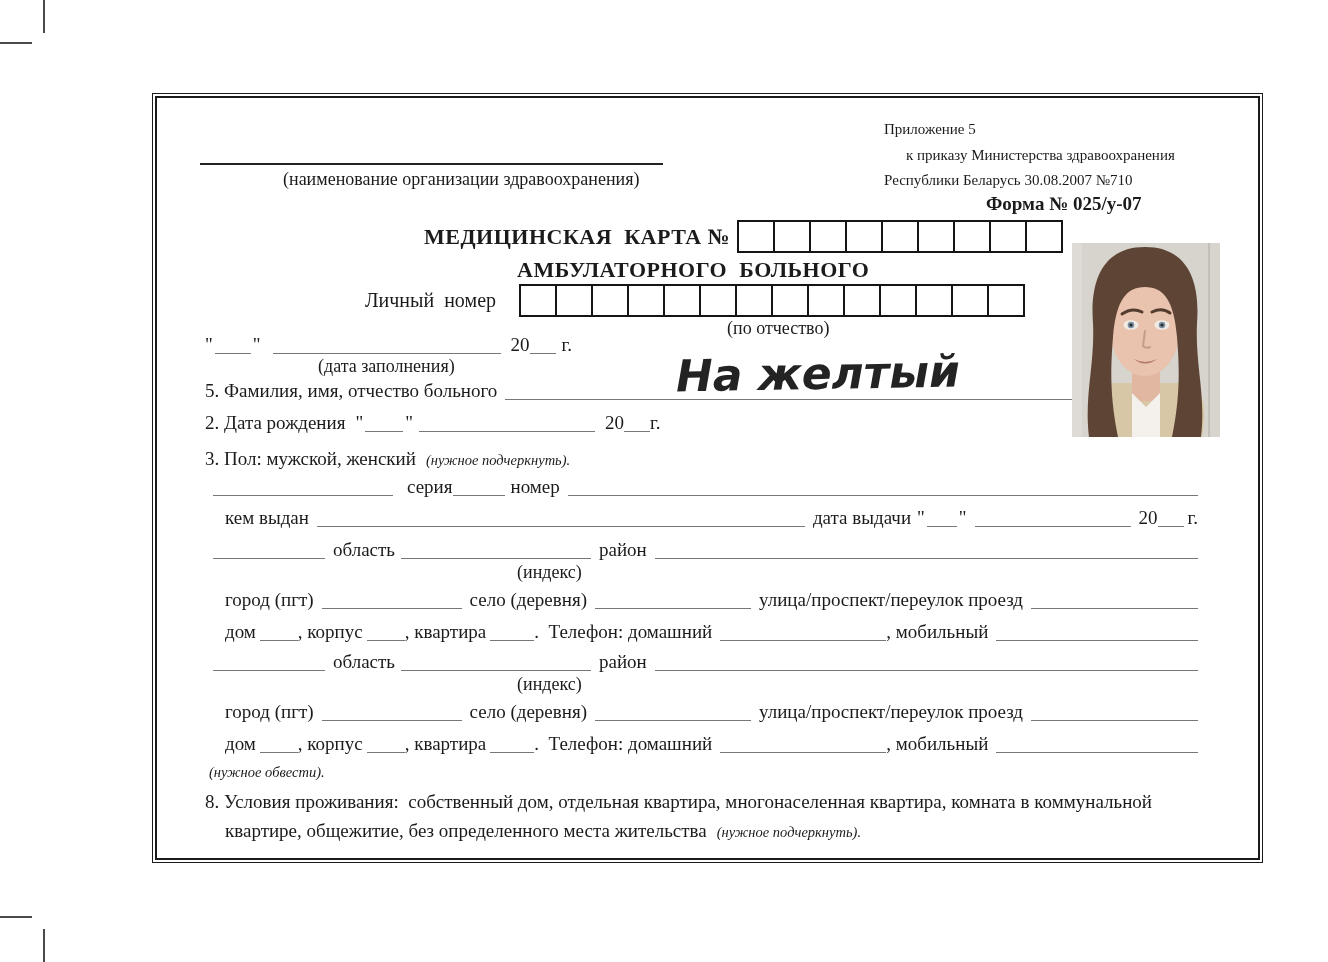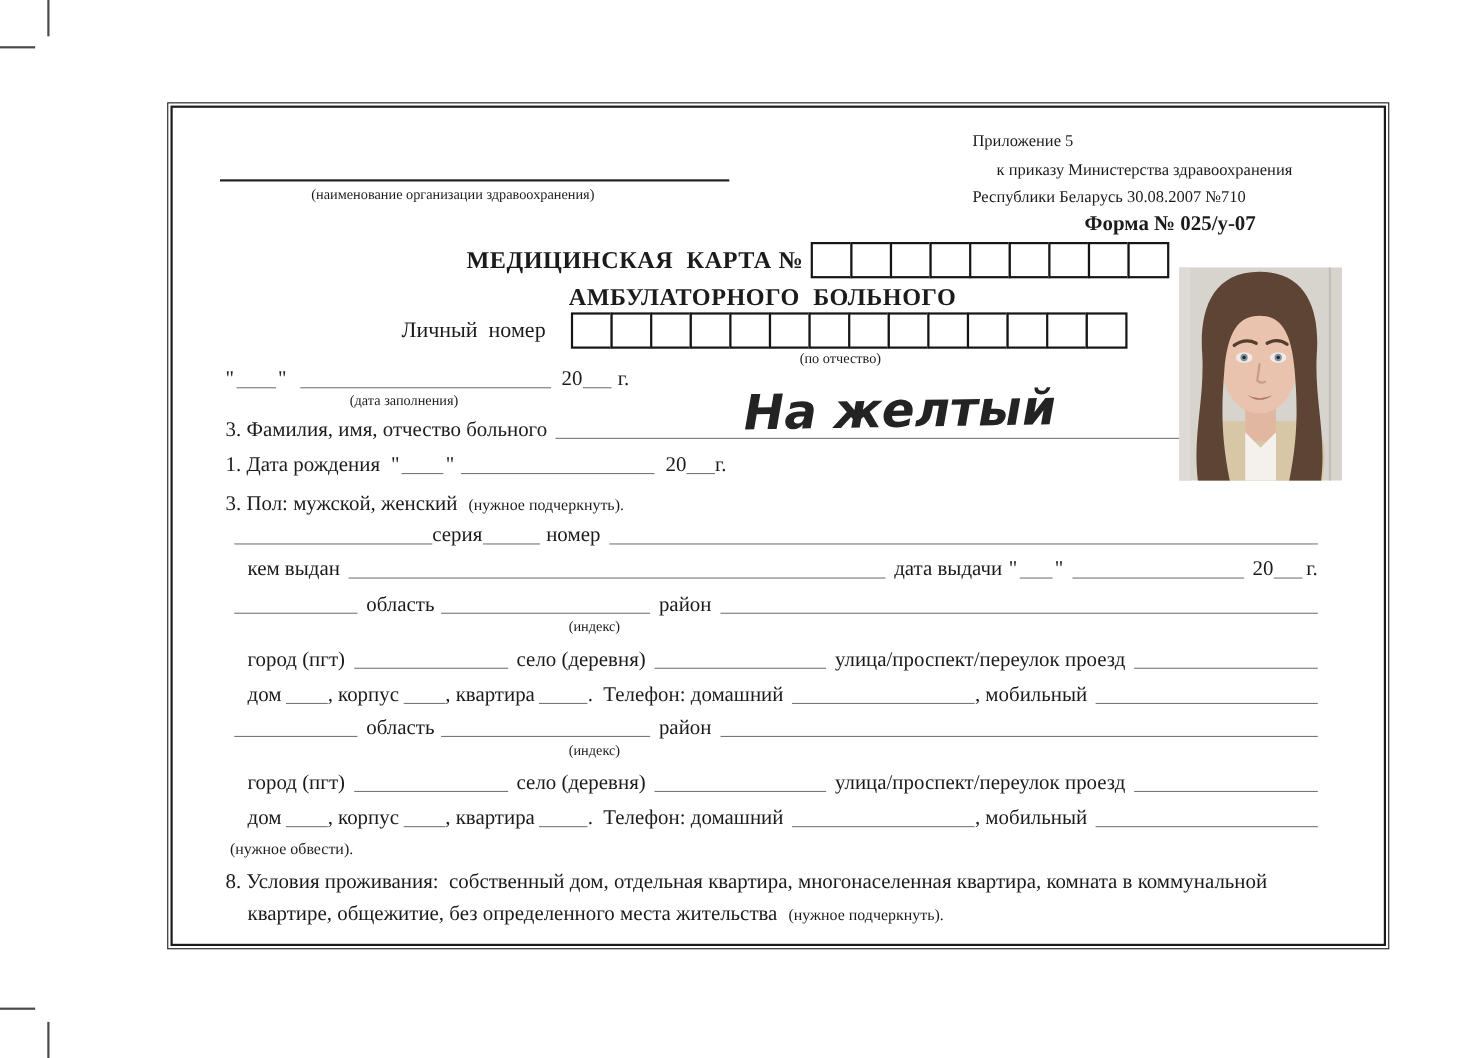--- a/index.html
+++ b/index.html
@@ -6,22 +6,22 @@
   body{
     width:1328px;height:962px;position:relative;background:#ffffff;
     font-family:"Liberation Serif", serif;color:#1b1b1b;overflow:hidden;
   }
   .cropmark{position:absolute;background:#4a4a4a;}
   .form-outer{position:absolute;left:152px;top:93px;width:1109px;height:768px;border:1px solid #1b1b1b;}
   .form-inner{position:absolute;left:2px;top:2px;right:2px;bottom:2px;border:2px solid #1b1b1b;}
   .row{position:absolute;display:flex;align-items:baseline;white-space:pre;font-size:19px;line-height:22px;}
   .u{display:inline-block;border-bottom:1px solid #777;height:12px;position:relative;top:3px;flex:0 0 auto;}
   .u.grow{flex:1 1 auto;min-width:40px;}
-  .note{font-size:14.5px;}
-  .caption{position:absolute;font-size:13px;white-space:pre;}
+  .note{font-style:italic;font-size:14.5px;}
+  .caption{position:absolute;font-size:18px;white-space:pre;}
   .annex{position:absolute;font-size:15px;white-space:pre;}
   .formno{position:absolute;font-size:19px;font-weight:bold;white-space:pre;}
   .title{position:absolute;font-size:22px;font-weight:bold;letter-spacing:.5px;white-space:pre;}
   .subtitle-label{position:absolute;font-size:20px;white-space:pre;}
   .cells{position:absolute;display:flex;}
   .cell{width:34px;height:29px;border:2px solid #151515;background:#fff;margin-left:-2px;}
   .cell:first-child{margin-left:0;}
   .orgline{position:absolute;border-top:2px solid #222;}
   .annotation{
     position:absolute;font-family:"DejaVu Sans", sans-serif;
@@ -104,33 +104,33 @@
 </svg>
 
 <div class="row" style="left:205px;top:334px;width:420px">
   <span>"</span><span class="u" style="width:36px;margin-left:2px"></span><span style="margin-left:2px">"</span><span class="u" style="width:228px;margin-left:12px"></span><span style="margin-left:10px">20</span><span class="u" style="width:26px"></span><span style="margin-left:6px">г.</span>
 </div>
 <div class="caption" style="left:318px;top:356px">(дата заполнения)</div>
 
 <div class="annotation" style="left:676px;top:348px">На желтый</div>
 
 <div class="row" style="left:205px;top:380px;width:993px">
-  <span>3. Фамилия, имя, отчество больного</span><span class="u grow" style="margin-left:8px"></span>
+  <span>5. Фамилия, имя, отчество больного</span><span class="u grow" style="margin-left:8px"></span>
 </div>
 
 <div class="row" style="left:205px;top:412px;width:993px">
-  <span>1. Дата рождения</span><span style="margin-left:10px">"</span><span class="u" style="width:38px;margin-left:2px"></span><span style="margin-left:2px">"</span><span class="u" style="width:176px;margin-left:6px"></span><span style="margin-left:10px">20</span><span class="u" style="width:26px"></span><span>г.</span>
+  <span>2. Дата рождения</span><span style="margin-left:10px">"</span><span class="u" style="width:38px;margin-left:2px"></span><span style="margin-left:2px">"</span><span class="u" style="width:176px;margin-left:6px"></span><span style="margin-left:10px">20</span><span class="u" style="width:26px"></span><span>г.</span>
 </div>
 
 <div class="row" style="left:205px;top:448px;width:993px">
   <span>3. Пол: мужской, женский</span><span class="note" style="margin-left:10px">(нужное подчеркнуть).</span>
 </div>
 
 <div class="row" style="left:205px;top:476px;width:993px">
-  <span class="u" style="width:180px;margin-left:8px"></span><span style="margin-left:0">серия</span><span class="u" style="width:52px"></span><span style="margin-left:6px">номер</span><span class="u grow" style="margin-left:8px"></span>
+  <span class="u" style="width:180px;margin-left:8px"></span><span style="margin-left:14px">серия</span><span class="u" style="width:52px"></span><span style="margin-left:6px">номер</span><span class="u grow" style="margin-left:8px"></span>
 </div>
 <div class="row" style="left:225px;top:507px;width:973px">
   <span>кем выдан</span><span class="u grow" style="margin-left:8px"></span><span style="margin-left:8px">дата выдачи</span><span style="margin-left:6px">"</span><span class="u" style="width:30px;margin-left:2px"></span><span style="margin-left:2px">"</span><span class="u" style="width:156px;margin-left:8px"></span><span style="margin-left:8px">20</span><span class="u" style="width:26px"></span><span style="margin-left:4px">г.</span>
 </div>
 
 <div class="row" style="left:205px;top:539px;width:993px">
   <span class="u" style="width:112px;margin-left:8px"></span><span style="margin-left:8px">область</span><span class="u" style="width:190px;margin-left:6px"></span><span style="margin-left:8px">район</span><span class="u grow" style="margin-left:8px"></span>
 </div>
 <div class="caption" style="left:517px;top:562px">(индекс)</div>
 <div class="row" style="left:225px;top:589px;width:973px">

